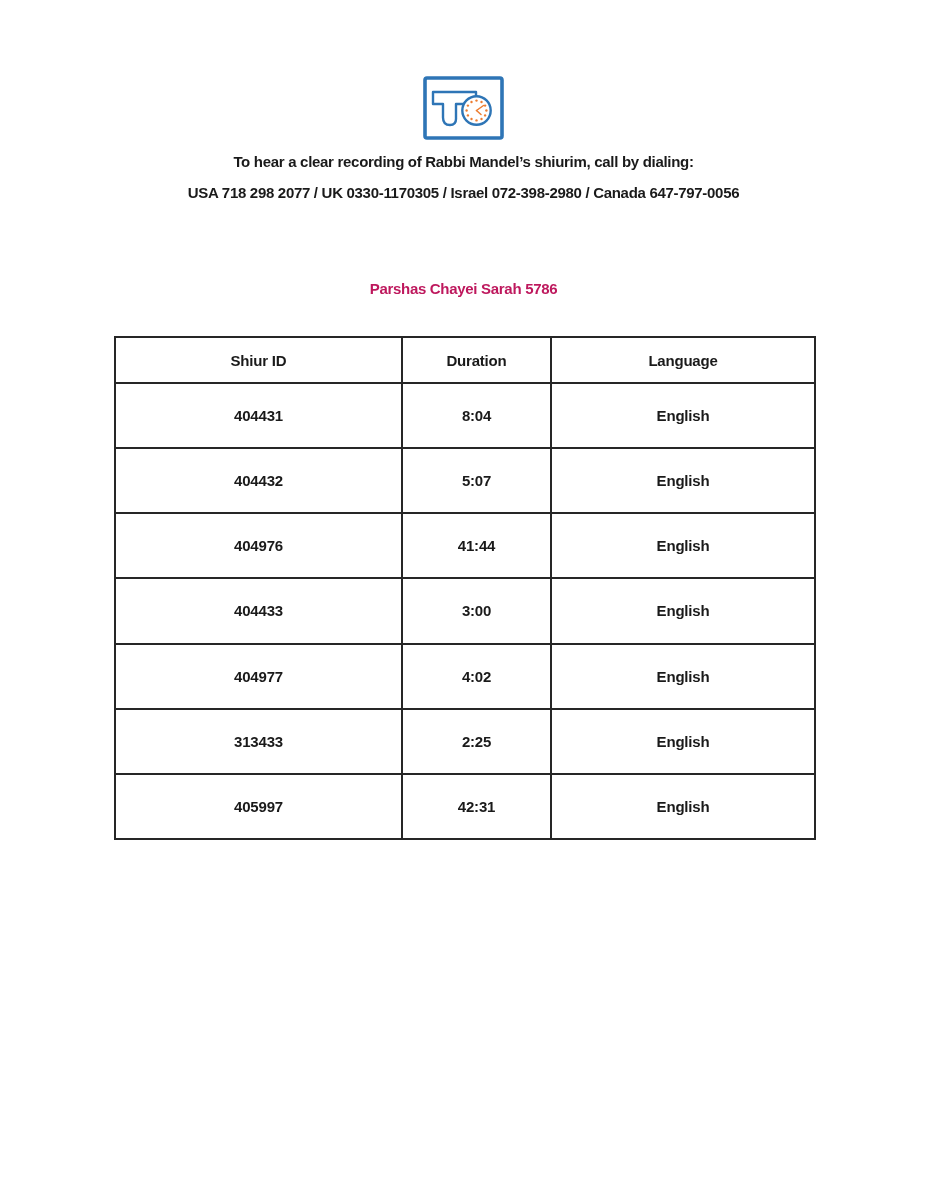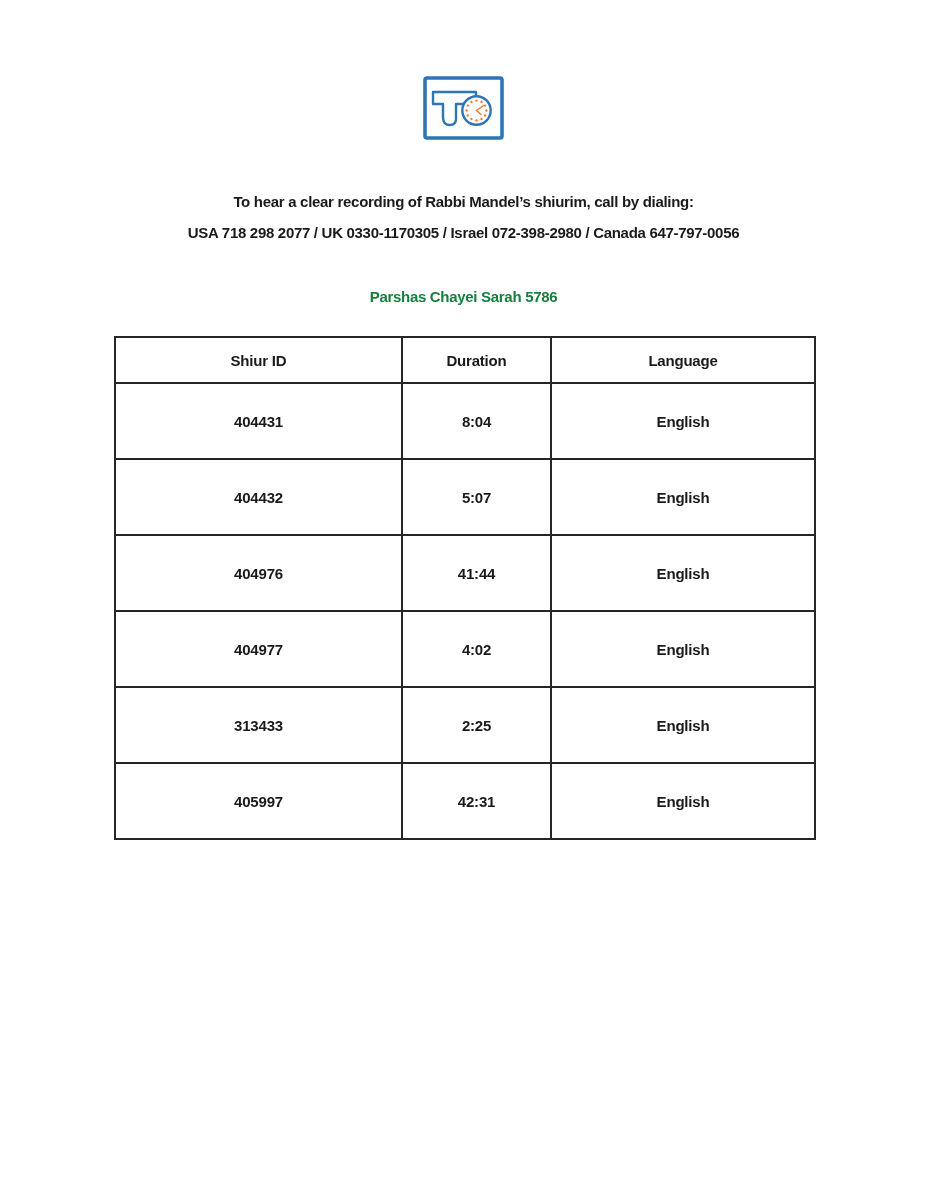--- a/index.html
+++ b/index.html
@@ -29,35 +29,34 @@
     position: absolute;
     left: 0;
     right: 0;
     text-align: center;
     font-size: 15px;
     font-weight: bold;
     color: #1a1a1a;
     letter-spacing: -0.3px;
     line-height: 21px;
     white-space: nowrap;
-    margin-top: 40px;
   }
   .line1 { top: 151px; }
   .line2 { top: 182px; text-align: center; }
   .line3 { top: 212px; }
   .line4 { top: 241px; }
   .section-title {
     position: absolute;
-    top: 288px;
+    top: 280px;
     left: 0;
     right: 0;
     text-align: center;
     font-size: 15px;
     font-weight: bold;
-    color: #15803d;
+    color: #be185d;
     letter-spacing: -0.3px;
   }
   table.shiur-table {
     position: absolute;
     top: 336px;
     left: 114px;
     width: 700px;
     height: 504px;
     border-collapse: collapse;
     table-layout: fixed;
@@ -142,20 +141,25 @@
         <td>404432</td>
         <td>5:07</td>
         <td>English</td>
       </tr>
       <tr>
         <td>404976</td>
         <td>41:44</td>
         <td>English</td>
       </tr>
       <tr>
+        <td>404433</td>
+        <td>3:00</td>
+        <td>English</td>
+      </tr>
+      <tr>
         <td>404977</td>
         <td>4:02</td>
         <td>English</td>
       </tr>
       <tr>
         <td>313433</td>
         <td>2:25</td>
         <td>English</td>
       </tr>
       <tr>

